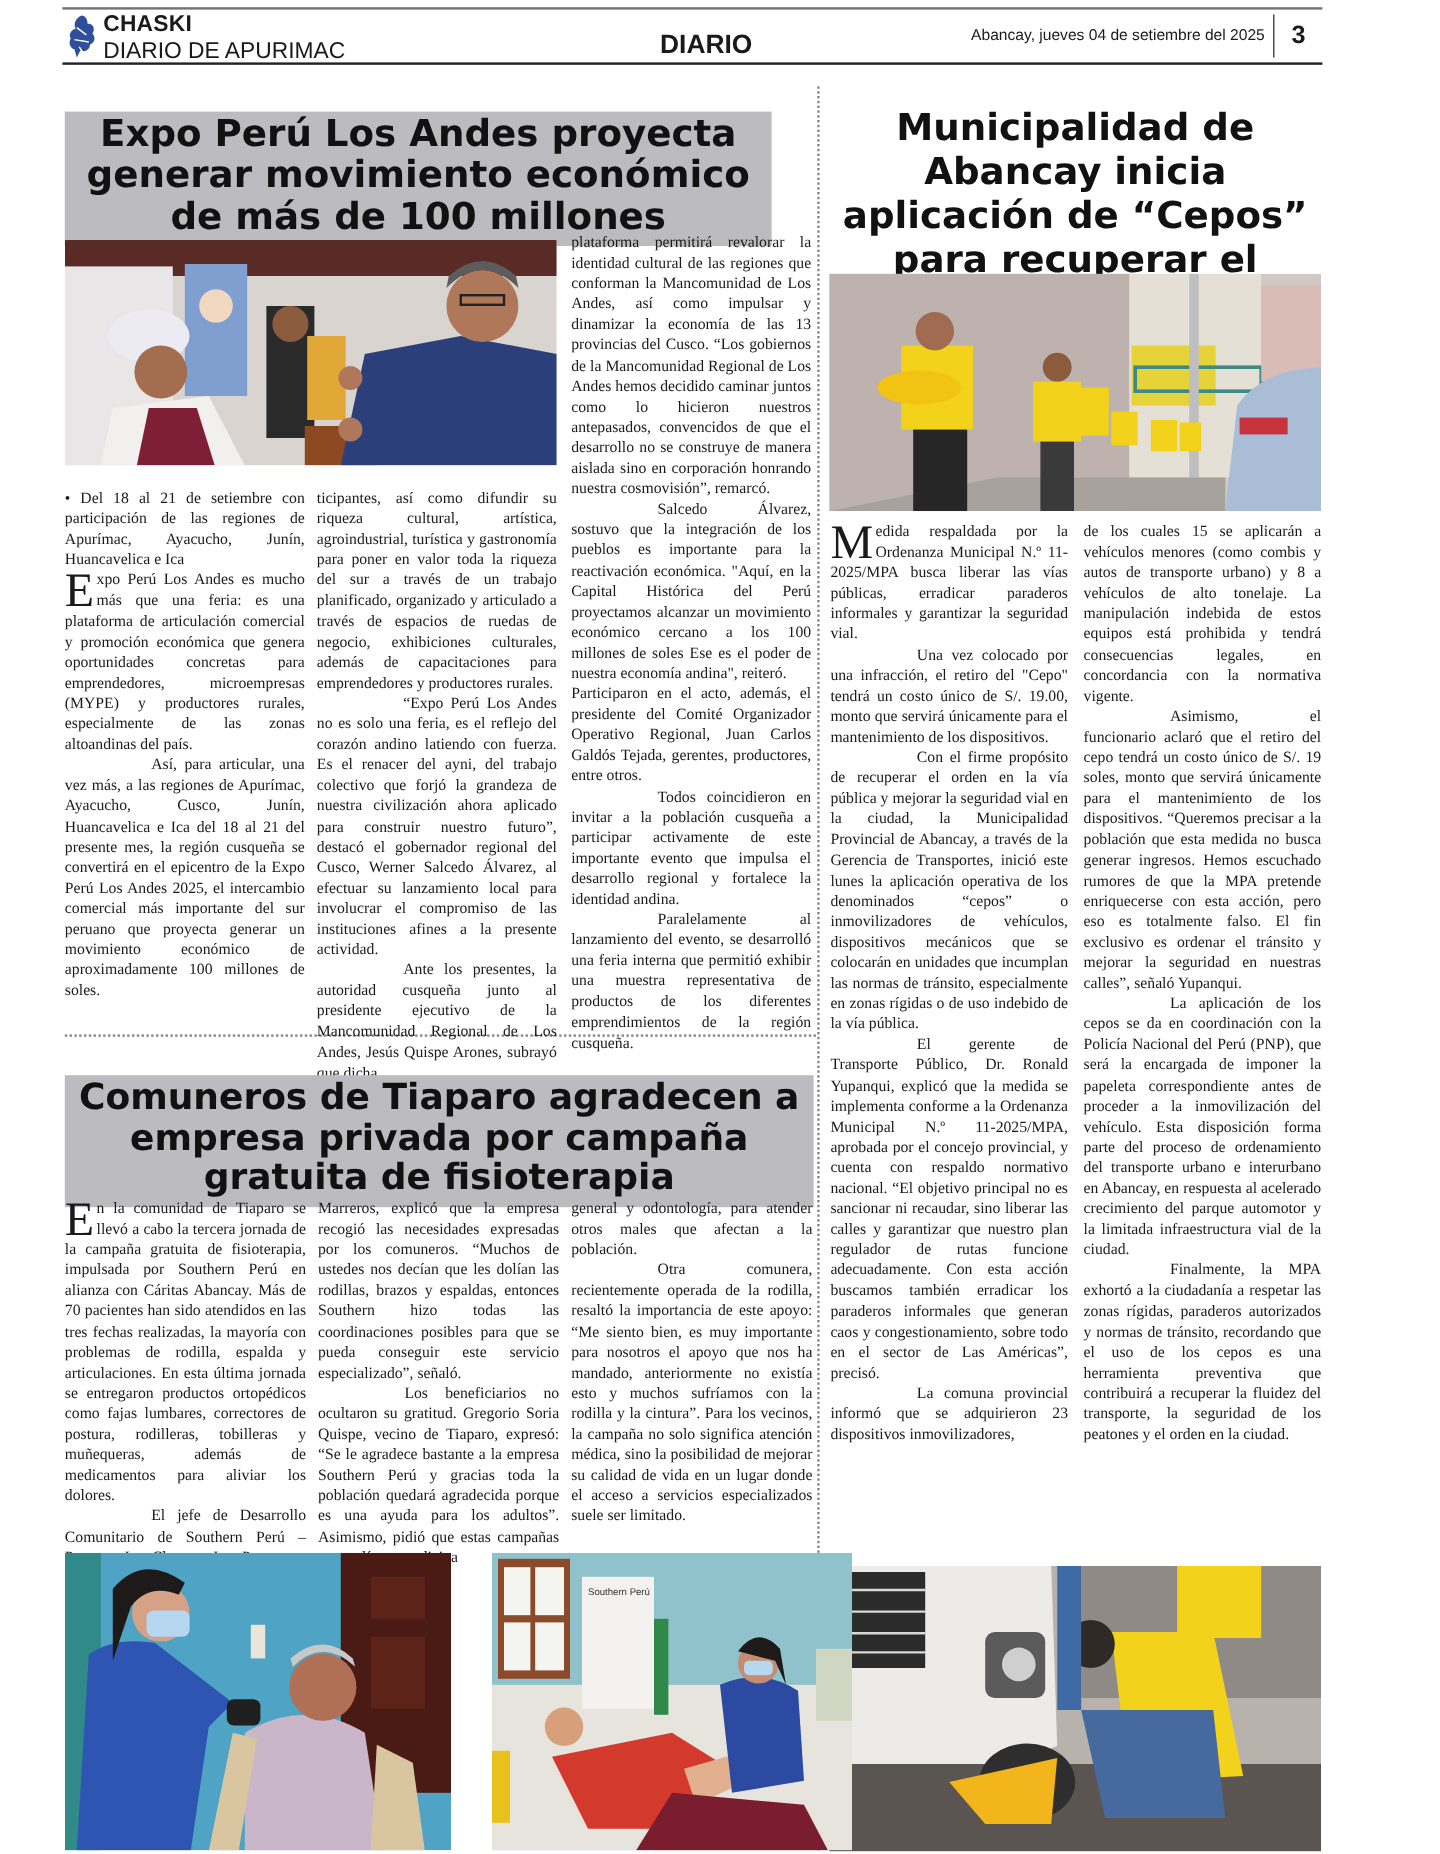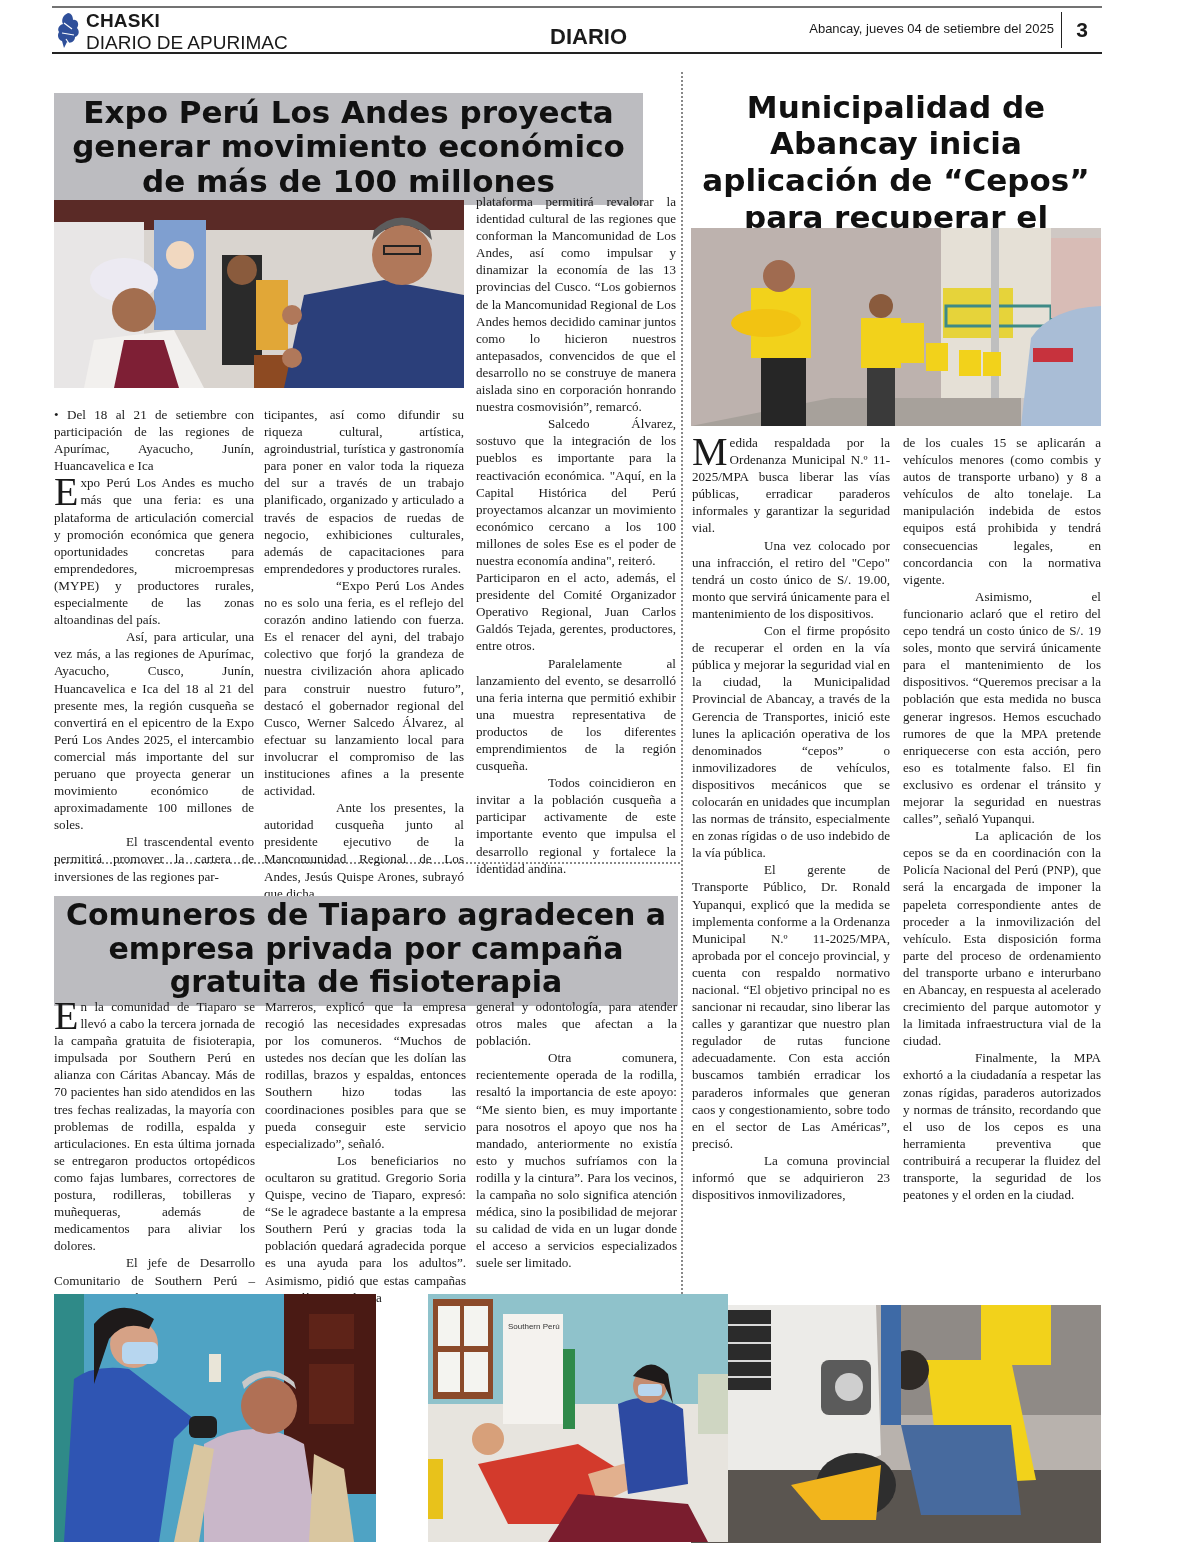--- a/index.html
+++ b/index.html
@@ -82,35 +82,34 @@
       <rect x="330" y="46" width="36" height="8" fill="none" stroke="#222" stroke-width="2"></rect>
       <circle cx="238" cy="115" r="10" fill="#b0785a"></circle>
       <circle cx="238" cy="158" r="10" fill="#b0785a"></circle>
     </svg>
   </div>
 
   <div class="col" style="left:54px; top:406px; width:200px;">
     <p class="lead">•  Del 18 al 21 de setiembre con participación de las regiones de Apurímac, Ayacucho, Junín, Huancavelica e Ica</p>
     <p><span class="dropcap">E</span><span>xpo Perú Los Andes es mucho más que una feria: es una plataforma de articulación comercial y promoción económica que genera oportunidades concretas para emprendedores, microempresas (MYPE) y productores rurales, especialmente de las zonas altoandinas del país.</span></p>
     <p class="ind">Así, para articular, una vez más, a las regiones de Apurímac, Ayacucho, Cusco, Junín, Huancavelica e Ica del 18 al 21 del presente mes, la región cusqueña se convertirá en el epicentro de la Expo Perú Los Andes 2025, el intercambio comercial más importante del sur peruano que proyecta generar un movimiento económico de aproximadamente 100 millones de soles.</p>
-    <p class="ind">El trascendental evento permitirá promover la cartera de inversiones de las regiones par-</p>
   </div>
 
   <div class="col" style="left:264px; top:406px; width:200px;">
     <p>ticipantes, así como difundir su riqueza cultural, artística, agroindustrial, turística y gastronomía para poner en valor toda la riqueza del sur a través de un trabajo planificado, organizado y articulado a través de espacios de ruedas de negocio, exhibiciones culturales, además de capacitaciones para emprendedores y productores rurales.</p>
     <p class="ind">“Expo Perú Los Andes no es solo una feria, es el reflejo del corazón andino latiendo con fuerza. Es el renacer del ayni, del trabajo colectivo que forjó la grandeza de nuestra civilización ahora aplicado para construir nuestro futuro”, destacó el gobernador regional del Cusco, Werner Salcedo Álvarez, al efectuar su lanzamiento local para involucrar el compromiso de las instituciones afines a la presente actividad.</p>
     <p class="ind">Ante los presentes, la autoridad cusqueña junto al presidente ejecutivo de la Mancomunidad Regional de Los Andes, Jesús Quispe Arones, subrayó que dicha</p>
   </div>
 
   <div class="col" style="left:476px; top:193px; width:200px;">
     <p>plataforma permitirá revalorar la identidad cultural de las regiones que conforman la Mancomunidad de Los Andes, así como impulsar y dinamizar la economía de las 13 provincias del Cusco. “Los gobiernos de la Mancomunidad Regional de Los Andes hemos decidido caminar juntos como lo hicieron nuestros antepasados, convencidos de que el desarrollo no se construye de manera aislada sino en corporación honrando nuestra cosmovisión”, remarcó.</p>
     <p class="ind">Salcedo Álvarez, sostuvo que la integración de los pueblos es importante para la reactivación económica. "Aquí, en la Capital Histórica del Perú proyectamos alcanzar un movimiento económico cercano a los 100 millones de soles Ese es el poder de nuestra economía andina", reiteró.</p>
     <p>Participaron en el acto, además, el presidente del Comité Organizador Operativo Regional, Juan Carlos Galdós Tejada, gerentes, productores, entre otros.</p>
+    <p class="ind">Todos coincidieron en invitar a la población cusqueña a participar activamente de este importante evento que impulsa el desarrollo regional y fortalece la identidad andina.</p>
     <p class="ind">Paralelamente al lanzamiento del evento, se desarrolló una feria interna que permitió exhibir una muestra representativa de productos de los diferentes emprendimientos de la región cusqueña.</p>
-    <p class="ind">Todos coincidieron en invitar a la población cusqueña a participar activamente de este importante evento que impulsa el desarrollo regional y fortalece la identidad andina.</p>
   </div>
 </article>
 
 <article>
   <h1 id="hl2" class="hl">Municipalidad de Abancay inicia aplicación de “Cepos” para recuperar el orden vehicular</h1>
 
   <div class="photo" style="left:691px; top:228px; width:410px; height:198px;">
     <svg viewBox="0 0 410 198" preserveAspectRatio="none">
       <rect width="410" height="198" fill="#cfc8c4"></rect>
       <path d="M0 0 L250 0 L260 60 L250 198 L0 198 Z" fill="#bdb2ae"></path>
@@ -209,21 +208,21 @@
       <rect x="68" y="48" width="36" height="22" rx="6" fill="#b7d6ef"></rect>
       <rect x="135" y="122" width="28" height="22" rx="6" fill="#1f1f1f"></rect>
       <path d="M150 248 L150 150 Q200 120 250 150 L265 248 Z" fill="#c9b7c9"></path>
       <circle cx="215" cy="112" r="28" fill="#b07055"></circle>
       <path d="M190 95 Q215 70 242 95 L240 88 Q215 65 188 88 Z" fill="#c8c8c8"></path>
       <path d="M120 248 L140 150 L160 155 L145 248 Z" fill="#d9c6a0"></path>
       <path d="M255 248 L260 160 L290 175 L300 248 Z" fill="#d9c6a0"></path>
     </svg>
   </div>
 
-  <div class="photo" style="left:392px; top:1294px; width:300px; height:248px;padding-left:36px;">
+  <div class="photo" style="left:374px; top:1294px; width:300px; height:248px;padding-left:36px;">
     <svg viewBox="0 0 300 248" preserveAspectRatio="none">
       <rect width="300" height="248" fill="#8fc2cb"></rect>
       <rect x="0" y="110" width="300" height="138" fill="#e7e4de"></rect>
       <rect x="5" y="5" width="60" height="100" fill="#8b4a2a"></rect>
       <g fill="#f4f4f0">
         <rect x="10" y="12" width="22" height="40"></rect>
           <rect x="36" y="12" width="24" height="40"></rect>
         <rect x="10" y="58" width="22" height="40"></rect>
           <rect x="36" y="58" width="24" height="40"></rect>
       </g>

